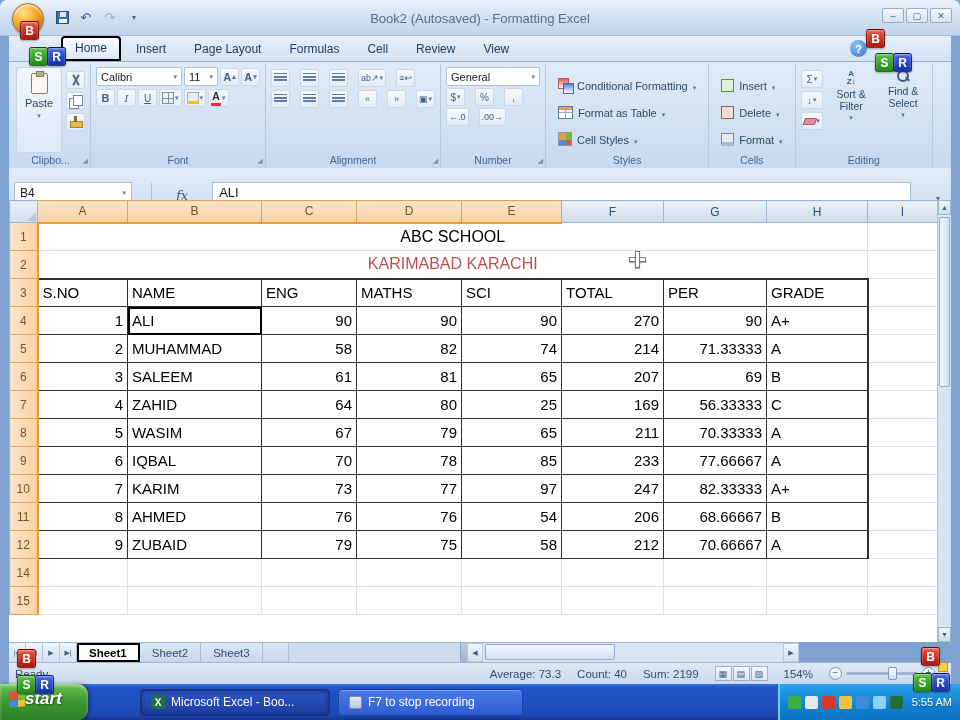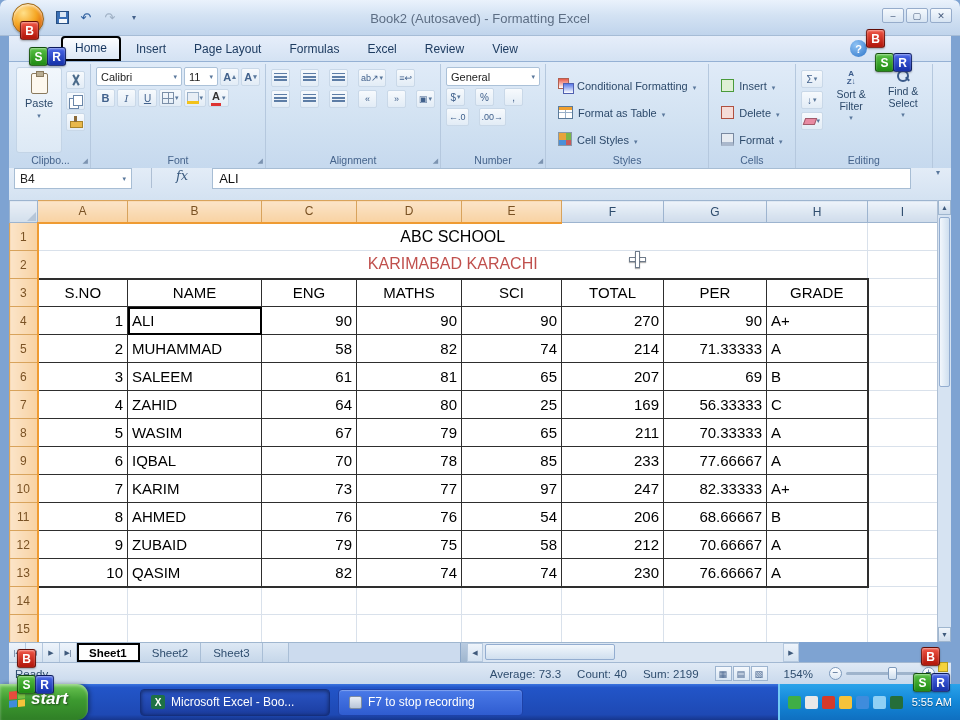--- a/index.html
+++ b/index.html
@@ -78,21 +78,21 @@
   
   .g-edit .rg-body{gap:4px}
   .ecol{display:flex;flex-direction:column;gap:3px;padding-top:3px}
   .vbtn{width:48px;display:flex;flex-direction:column;align-items:center;text-align:center;font-size:10.5px;line-height:1.15;color:#2d4a6b;padding-top:3px;gap:2px}
   .ic-az{font-size:8px;font-weight:bold;color:#3a5a8a;line-height:1}
   .ic-find{width:13px;height:13px;position:relative}
   .ic-find::before{content:"";position:absolute;left:0;top:0;width:8px;height:8px;border:2px solid #3a5a8a;border-radius:50%}
   .ic-find::after{content:"";position:absolute;left:8px;top:8px;width:5px;height:2px;background:#3a5a8a;transform:rotate(45deg)}
   .ic-erase{width:12px;height:7px;background:#e88aa2;border:1px solid #a05a6a;transform:skewX(-20deg)}
   
-  .fbar{position:absolute;left:9px;top:168px;width:942px;height:36px;background:linear-gradient(#e3ecf7,#d2e1f1);display:flex;align-items:flex-start;padding:0 5px;gap:19px;border-bottom:1px solid #9db4d0}
+  .fbar{position:absolute;left:9px;top:168px;width:942px;height:36px;background:linear-gradient(#e3ecf7,#d2e1f1);display:flex;align-items:flex-end;padding:0 5px;gap:19px;border-bottom:1px solid #9db4d0}
   .namebox{width:118px;height:21px;background:#fff;border:1px solid #a7bdd4;display:flex;align-items:center;padding:0 5px;font-size:12px;color:#222}
   .namebox .caret{margin-left:auto}
   .fbsep{width:1px;height:20px;background:#aebfd4}
   .fx{font-family:"DejaVu Serif",serif;font-style:italic;font-size:13px;color:#39597e;padding:0 5px}
   .finput{flex:1;height:21px;background:#fff;border:1px solid #a7bdd4;display:flex;align-items:center;padding:0 6px;font-size:13px;color:#111}
   .fchev{width:16px;text-align:center;color:#5a789c;font-size:8px}
   
   .gridwrap{position:absolute;left:9px;top:200px;width:942px;height:442px;background:#fff;display:flex}
   .sheetarea{width:928px;height:442px;overflow:hidden}
   table{border-collapse:collapse;table-layout:fixed;width:928px}
@@ -101,21 +101,21 @@
   tr{height:28px}
   .hdr-row{height:22px}
   .corner{background:linear-gradient(#e9eff7,#d3dfec);border:1px solid #9db4cf;position:relative}
   .corner::after{content:"";position:absolute;right:1px;bottom:1px;border-left:9px solid transparent;border-bottom:9px solid #b6c6d8}
   .colhdr{background:linear-gradient(#eef3fa,#dde7f2 50%,#cfdceb);border:1px solid #9db4cf;font-size:12px;color:#2f4d6e;text-align:center}
   .colhdr.sel{background:linear-gradient(#fbe4c8,#f8d2a2);border:1px solid #d8a35c;border-bottom:2px solid #ef9b32;color:#7a5224}
   .rowhdr{background:linear-gradient(to right,#fbe4c8,#f8d2a2);border:1px solid #d8a35c;border-right:2px solid #ef9b32;font-size:12px;color:#7a5224;text-align:center}
   .cell{border-right:1px solid #d9e1eb;border-bottom:1px solid #d9e1eb;font-size:15px;color:#000;background:#fff;padding:0 4px}
   .cell.b{border:1px solid #2e2e2e}
   .bt{border-top-width:2px!important}.bb{border-bottom-width:2px!important}.bl{border-left-width:2px!important}.br{border-right-width:2px!important}
-  .ar{text-align:right}.al{text-align:left}.ac{text-align:center}
+  .ar{text-align:right}.al{text-align:left}.ac{text-align:left}
   .merged{text-align:center;font-size:16px}
   .active{outline:2px solid #000;outline-offset:-2px}
   .vscroll{width:14px;height:442px;background:#d6e3f2;border-left:1px solid #aebfd4;display:flex;flex-direction:column}
   .varrow{height:15px;font-size:7px;color:#3f5a7c;display:flex;align-items:center;justify-content:center;background:linear-gradient(#f0f5fb,#cfdded);border:1px solid #9fb6cf}
   .vtrack{flex:1;position:relative}
   .vthumb{position:absolute;left:1px;top:2px;width:11px;height:170px;background:linear-gradient(to right,#f2f7fc,#cfdfef);border:1px solid #93add0;border-radius:2px}
   
   .tabbar{position:absolute;left:9px;top:642px;width:790px;height:20px;background:#ccdbee;display:flex;align-items:stretch;border-top:1px solid #9fb6cf}
   .tnav{width:17px;display:flex;align-items:center;justify-content:center;font-size:7px;color:#3f5a7c;background:linear-gradient(#eef4fb,#d4e2f1);border-right:1px solid #b5c8de}
   .stab{padding:0 12px;display:flex;align-items:center;font-size:11.5px;color:#2f4d6e;background:linear-gradient(#dde8f4,#c6d7ea);border-right:1px solid #a9bed6}
@@ -130,21 +130,21 @@
   .statusbar{position:absolute;left:9px;top:662px;width:942px;height:22px;background:linear-gradient(#dfe9f5,#c9d9ec);border-top:1px solid #a2b8d2;display:flex;align-items:center;font-size:11.5px;color:#2f4d6e;padding:0 6px;gap:16px}
   .sb-fill{flex:1}
   .sb-views{display:flex;gap:1px}
   .vw{width:17px;height:15px;background:linear-gradient(#f4f8fd,#d9e6f3);border:1px solid #9db4cf;font-size:9px;display:flex;align-items:center;justify-content:center;color:#44618a}
   .sb-slider{display:flex;align-items:center;gap:4px;margin-right:10px}
   .zbtn{width:13px;height:13px;border-radius:50%;border:1px solid #7d99bb;background:linear-gradient(#fff,#dce8f4);font-size:10px;line-height:10px;text-align:center;color:#44618a}
   .zs-track{width:72px;height:3px;background:#9fb4cc;position:relative;border-radius:2px}
   .zs-thumb{position:absolute;left:42px;top:-5px;width:9px;height:13px;background:linear-gradient(#fdfeff,#cddded);border:1px solid #7d99bb;border-radius:2px}
   
   .taskbar{position:absolute;left:0;top:684px;width:960px;height:36px;background:linear-gradient(#3a74e0,#2255c8 10%,#1e49b4 85%,#16368e);display:flex;align-items:center}
-  .start{width:88px;height:36px;border-radius:0 11px 11px 0;background:linear-gradient(#6cc653,#3d9a30 45%,#2f7f26);display:flex;align-items:center;gap:6px;padding:0 12px 6px 9px;box-shadow:inset 0 2px 3px rgba(255,255,255,.4),2px 0 4px rgba(0,0,0,.35);color:#fff;font-style:italic;font-weight:bold;font-size:17px;text-shadow:1px 1px 2px rgba(0,0,0,.5)}
+  .start{width:88px;height:36px;border-radius:0 11px 11px 0;background:linear-gradient(#6cc653,#3d9a30 45%,#2f7f26);display:flex;align-items:center;padding:0 12px 6px 9px;box-shadow:inset 0 2px 3px rgba(255,255,255,.4),2px 0 4px rgba(0,0,0,.35);color:#fff;font-style:italic;font-weight:bold;font-size:17px;text-shadow:1px 1px 2px rgba(0,0,0,.5)}
   .flag{width:16px;height:16px;display:grid;grid-template:1fr 1fr/1fr 1fr;gap:1px;transform:skewY(-6deg)}
   .flag i{display:block}
   .f1{background:#e84c3d}.f2{background:#7ac143}.f3{background:#3f8cdc}.f4{background:#f5c33b}
   .tbtn{height:27px;border-radius:4px;display:flex;align-items:center;gap:6px;padding:0 10px;font-size:12px;color:#fff;white-space:nowrap;overflow:hidden}
   .tbtn1{margin-left:52px;width:190px;background:linear-gradient(#2a55c4,#1b3da0);box-shadow:inset 0 1px 4px rgba(0,0,0,.5);border:1px solid #142f7e}
   .tbtn2{margin-left:8px;width:185px;background:linear-gradient(#4a7ae8,#2f5cd0);border:1px solid #1e42a8;box-shadow:inset 0 1px 1px rgba(255,255,255,.3)}
   .xlicon{flex:none;width:14px;height:14px;background:#1e7145;color:#fff;font-size:10px;font-weight:bold;display:flex;align-items:center;justify-content:center;border-radius:2px}
   .recicon{flex:none;width:13px;height:13px;background:linear-gradient(#e8eef5,#b9c6d8);border:1px solid #7d8ca2;border-radius:2px}
   .tray{margin-left:auto;height:36px;background:linear-gradient(#2aa3ea,#1387d8 50%,#0f6fc0);border-left:2px solid #71c9f5;display:flex;align-items:center;gap:4px;padding:0 8px}
   .tric{width:13px;height:13px;border-radius:2px}
@@ -182,21 +182,21 @@
       <span class="wbtn">▢</span>
       <span class="wbtn">✕</span>
     </div>
   </div>
 
   <div class="tabrow">
     <span class="rtab active">Home</span>
     <span class="rtab">Insert</span>
     <span class="rtab">Page Layout</span>
     <span class="rtab">Formulas</span>
-    <span class="rtab">Excel</span>
+    <span class="rtab">Cell</span>
     <span class="rtab">Review</span>
     <span class="rtab">View</span>
     <span class="helpbtn">?</span>
   </div>
 
   <div class="ribbon">
 
     <div class="rgroup g-clip">
       <div class="rg-body">
         <div class="paste">
@@ -546,32 +546,20 @@
               <td class="cell b al">ZUBAID</td>
               <td class="cell b ar">79</td>
               <td class="cell b ar">75</td>
               <td class="cell b ar">58</td>
               <td class="cell b ar">212</td>
               <td class="cell b ar">70.66667</td>
               <td class="cell b al br">A</td>
               <td class="cell"></td>
             </tr>
             <tr>
-              <th class="rowhdr">13</th>
-              <td class="cell b ar bl bb">10</td>
-              <td class="cell b al bb">QASIM</td>
-              <td class="cell b ar bb">82</td>
-              <td class="cell b ar bb">74</td>
-              <td class="cell b ar bb">74</td>
-              <td class="cell b ar bb">230</td>
-              <td class="cell b ar bb">76.66667</td>
-              <td class="cell b al br bb">A</td>
-              <td class="cell"></td>
-            </tr>
-            <tr>
               <th class="rowhdr">14</th>
               <td class="cell"></td>
               <td class="cell"></td>
               <td class="cell"></td>
               <td class="cell"></td>
               <td class="cell"></td>
               <td class="cell"></td>
               <td class="cell"></td>
               <td class="cell"></td>
               <td class="cell"></td>

